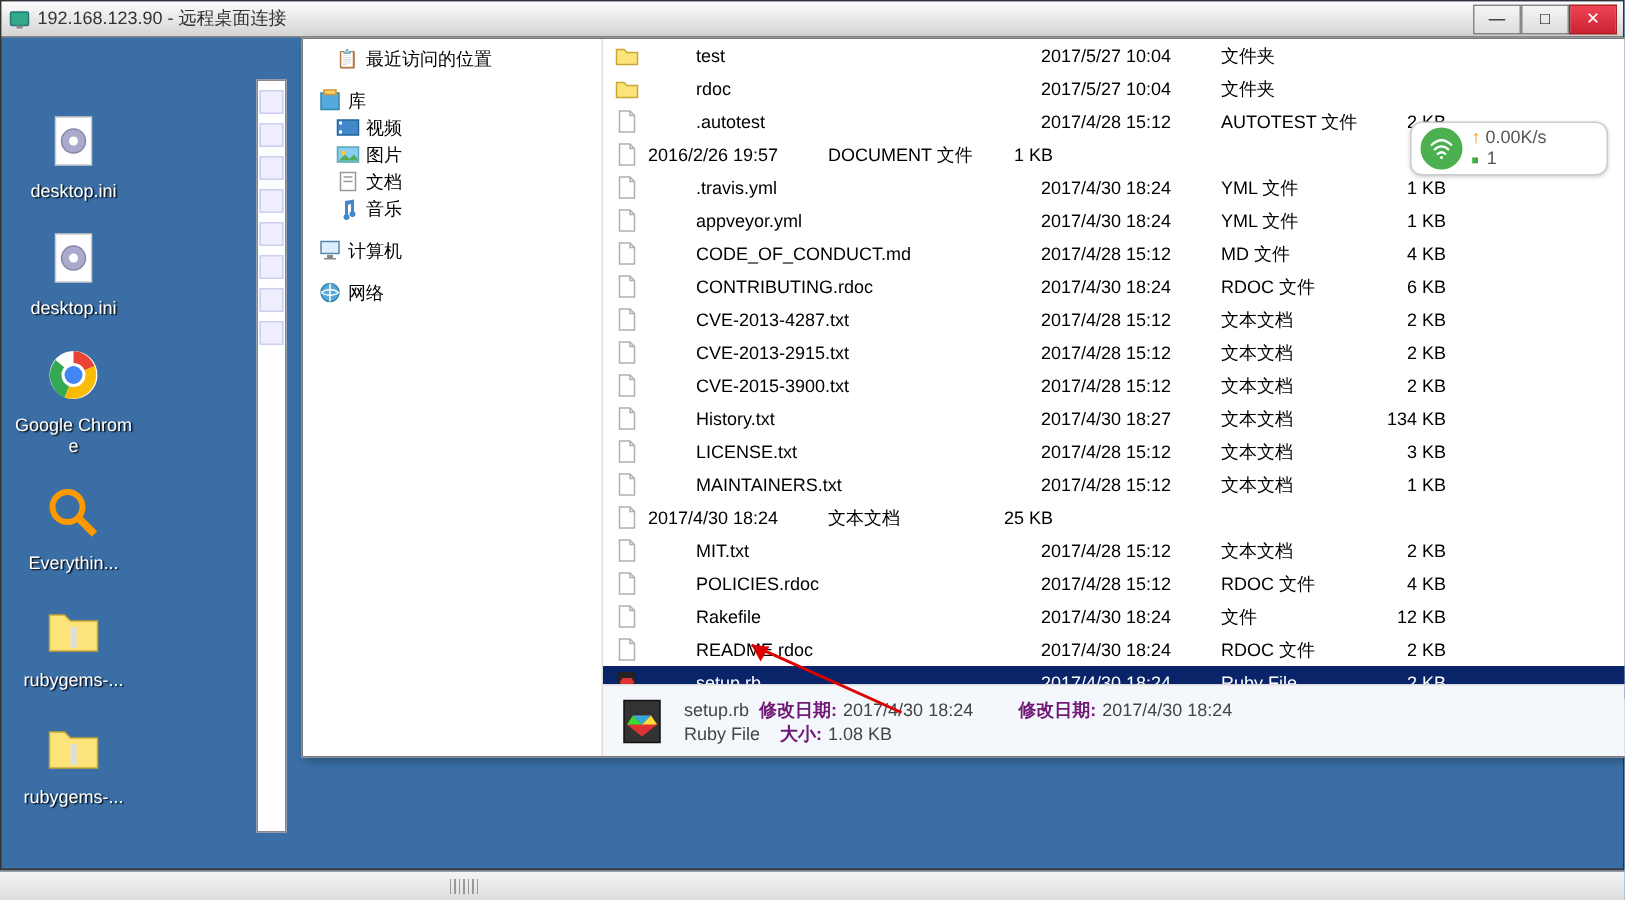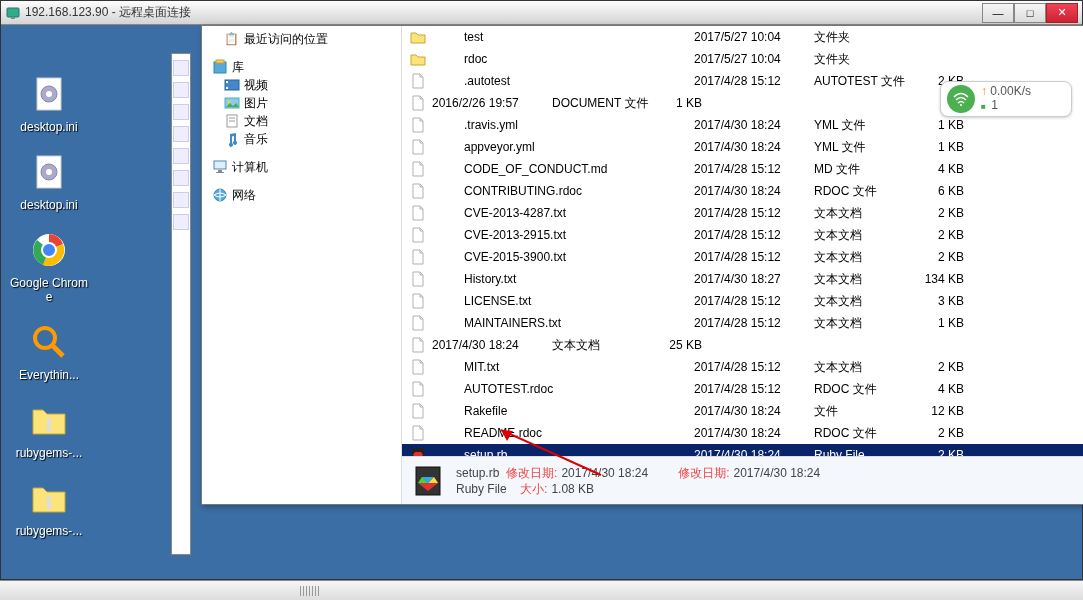--- a/index.html
+++ b/index.html
@@ -37,21 +37,21 @@
 .file-row .ico { width: 16px; height: 16px; margin-right: 6px; flex-shrink: 0; }
 .file-row .name { width: 230px; white-space: nowrap; overflow: hidden; margin-left: 32px; }
 .file-row .date { width: 120px; }
 .file-row .type { width: 110px; }
 .file-row .size { width: 60px; text-align: right; padding-right: 20px; }
 
 .details-bar { height: 48px; border-top: 1px solid #ddd; background: #f4f8fc; display: flex; align-items: center; padding: 4px 8px; position: absolute; left: 0; right: 0; bottom: 0; }
 .details-bar .thumb { width: 36px; height: 36px; margin-right: 10px; display: flex; align-items: center; justify-content: center; }
 .details-bar .meta { color: #444; line-height: 16px; }
 .details-bar .meta .row1 { display: flex; gap: 30px; }
-.details-bar .meta .k { color: #ef4444; margin-right: 4px; }
+.details-bar .meta .k { color: #701a75; margin-right: 4px; font-weight: bold; }
 
 
 .taskbar-stub { position: absolute; left: 0; right: 0; bottom: 0; height: 20px; background: linear-gradient(#f5f5f5,#ddd); border-top: 1px solid #888; }
 .task-handle { position: absolute; left: 300px; bottom: 4px; width: 20px; height: 10px; background: repeating-linear-gradient(to right,#999 0,#999 1px,transparent 1px,transparent 3px); }
 
 
 .net-widget { position: absolute; top: 56px; right: 10px; width: 132px; height: 36px; background: #fff; border: 1px solid #ccc; border-radius: 8px; display: flex; align-items: center; padding: 2px 6px; box-shadow: 0 1px 3px rgba(0,0,0,0.2); }
 .net-widget .wifi { width: 28px; height: 28px; border-radius: 50%; background: #4caf50; margin-right: 6px; display: flex; align-items: center; justify-content: center; color: #fff; }
 .net-widget .stats { font-size: 10px; color: #555; line-height: 14px; }
 .net-widget .stats .up::before { content:"↑"; color:#f80; }
@@ -392,21 +392,21 @@
               <span class="name">MIT.txt</span>
               <span class="date">2017/4/28 15:12</span>
               <span class="type">文本文档</span>
               <span class="size">2 KB</span>
             </div>
             <div class="file-row">
               <span class="ico"><svg width="16" height="16" viewBox="0 0 16 16">
                   <path d="M3 1 L10 1 L13 4 L13 15 L3 15 Z" class="file-icon"></path>
                   <path d="M10 1 L10 4 L13 4" fill="none" stroke="#b0b0b0"></path>
                 </svg></span>
-              <span class="name">AUTOTEST.rdoc</span>
+              <span class="name">POLICIES.rdoc</span>
               <span class="date">2017/4/28 15:12</span>
               <span class="type">RDOC 文件</span>
               <span class="size">4 KB</span>
             </div>
             <div class="file-row">
               <span class="ico"><svg width="16" height="16" viewBox="0 0 16 16">
                   <path d="M3 1 L10 1 L13 4 L13 15 L3 15 Z" class="file-icon"></path>
                   <path d="M10 1 L10 4 L13 4" fill="none" stroke="#b0b0b0"></path>
                 </svg></span>
               <span class="name">Rakefile</span>

